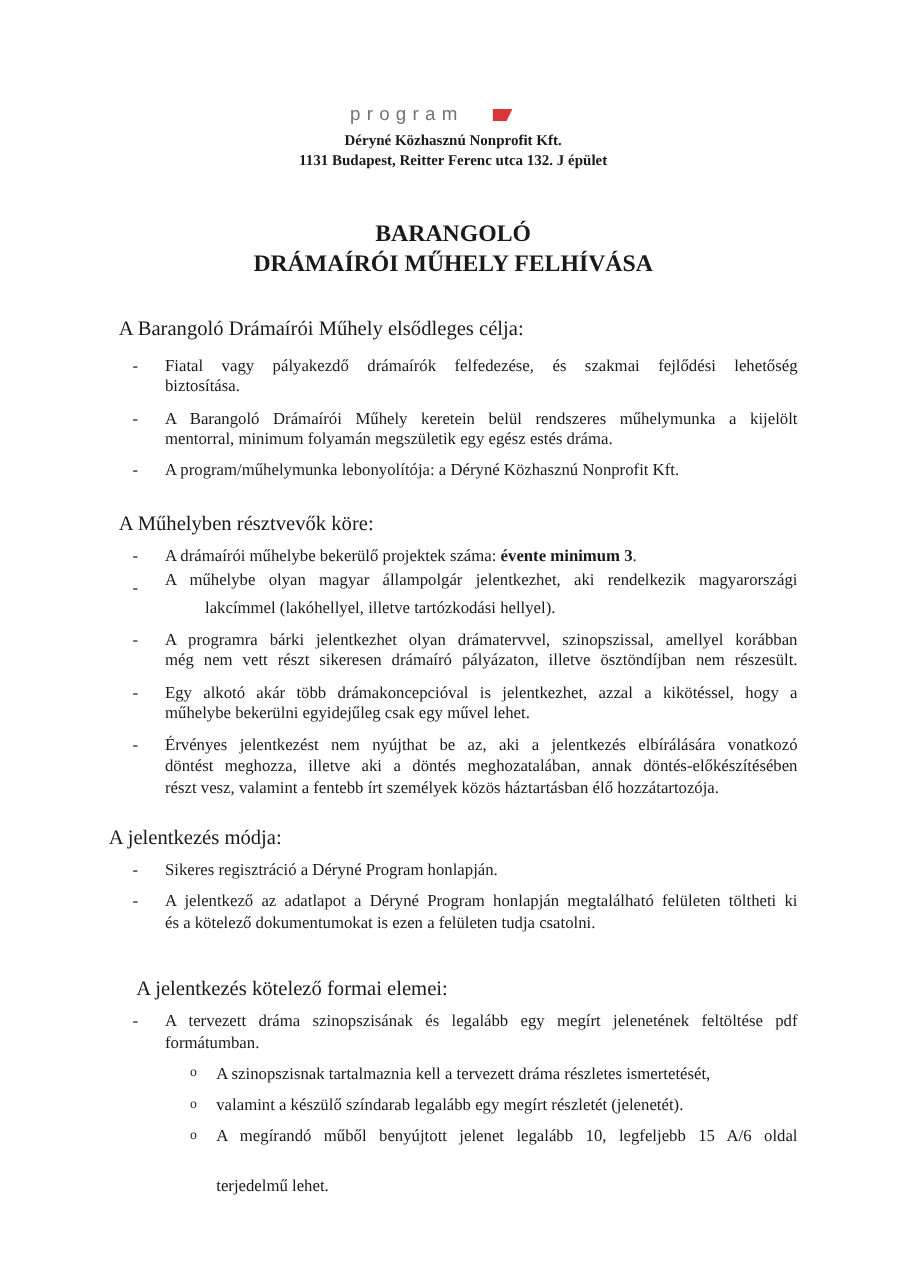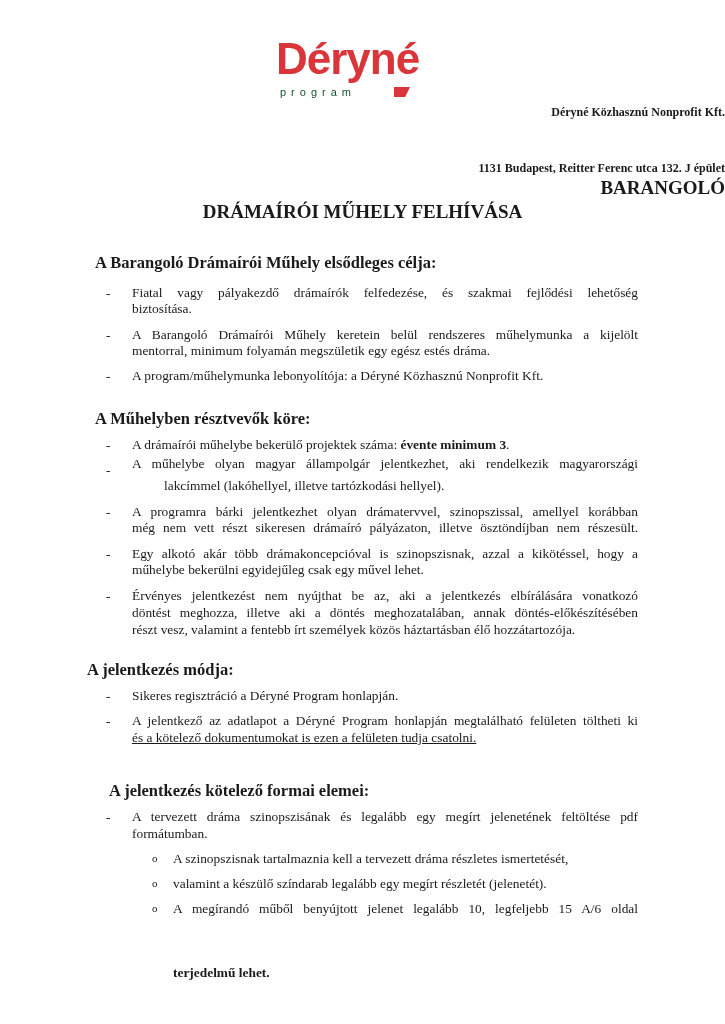--- a/index.html
+++ b/index.html
@@ -2,42 +2,41 @@
 <html><head>
 <meta charset="utf-8">
 <style>
   html, body { margin:0; padding:0; background:#ffffff; }
   body { width:725px; height:1024px; position:relative; overflow:hidden;
          font-family:"Liberation Serif", "DejaVu Serif", serif; color:#1a1a1a; }
   .logo { position:absolute; left:276px; top:40px; width:180px; height:62px; }
   .logo-word { position:absolute; left:0; top:-6px; font-family:"Liberation Sans", sans-serif;
                font-weight:bold; font-size:44px; letter-spacing:-1px; color:#d9353a; line-height:50px; }
   .logo-sub { position:absolute; left:4px; top:44px; font-family:"Liberation Sans", sans-serif;
-              font-size:11px; letter-spacing:5px; color:#14532d; line-height:16px; }
+              font-size:15px; letter-spacing:5px; color:#737373; line-height:16px; }
   .logo-flag { position:absolute; left:118px; top:47px; width:16px; height:10px; background:#d9353a;
                clip-path:polygon(0 0,100% 0,70% 100%,0 100%); }
-  .org { position:absolute; left:0; width:725px; text-align:right; font-weight:bold; font-size:12px; line-height:16px; }
+  .org { position:absolute; left:0; width:725px; text-align:center; font-weight:bold; font-size:12px; line-height:16px; }
   .org1 { top:104px; }
-  .org2 { top:120px;margin-top:40px; }
+  .org2 { top:120px; }
   .title { position:absolute; left:0; width:725px; text-align:center; font-weight:bold; font-size:19px; line-height:24px; }
-  .title1 { top:176px;text-align:right; }
+  .title1 { top:176px; }
   .title2 { top:200px; }
-  .h { position:absolute; font-weight:bold; font-size:16.5px; line-height:20px; }
+  .h { position:absolute; font-weight:normal; font-size:16.5px; line-height:20px; }
   .item { position:absolute; left:132px; width:506px; font-size:13.4px; line-height:17px; text-align:justify; text-align-last:left; }
   .item.j1 { text-align-last:justify; }
   .dash { position:absolute; left:106px; font-size:13.4px; line-height:17px; }
   .sub { position:absolute; left:173px; width:465px; font-size:13.4px; line-height:17px; text-align:justify; }
   .circ { position:absolute; left:152px; font-size:11px; line-height:17px; }
   b { font-weight:bold;margin-top:20px; }
 </style>
 </head>
 <body>
 
 <div class="logo">
-  <div class="logo-word">Déryné</div>
   <div class="logo-sub">program</div>
   <div class="logo-flag"></div>
 </div>
 
 <div class="org org1">Déryné Közhasznú Nonprofit Kft.</div>
 <div class="org org2">1131 Budapest, Reitter Ferenc utca 132. J épület</div>
 
 <div class="title title1">BARANGOLÓ</div>
 <div class="title title2">DRÁMAÍRÓI MŰHELY FELHÍVÁSA</div>
 
@@ -61,44 +60,44 @@
 
 <div class="dash" style="top:461px;">-</div>
 <div class="item j1" style="top:455px;">A műhelybe olyan magyar állampolgár jelentkezhet, aki rendelkezik magyarországi</div>
 <div class="item" style="top:477px;margin-left:32px;">lakcímmel (lakóhellyel, illetve tartózkodási hellyel).</div>
 
 <div class="dash" style="top:503px;">-</div>
 <div class="item j1" style="top:503px;">A programra bárki jelentkezhet olyan drámatervvel, szinopszissal, amellyel korábban</div>
 <div class="item j1" style="top:519px;">még nem vett részt sikeresen drámaíró pályázaton, illetve ösztöndíjban nem részesült.</div>
 
 <div class="dash" style="top:545px;">-</div>
-<div class="item j1" style="top:545px;">Egy alkotó akár több drámakoncepcióval is szinopszisnak, azzal a kikötéssel, hogy a</div>
+<div class="item j1" style="top:545px;">Egy alkotó akár több drámakoncepcióval is jelentkezhet, azzal a kikötéssel, hogy a</div>
 <div class="item" style="top:561px;">műhelybe bekerülni egyidejűleg csak egy művel lehet.</div>
 
 <div class="dash" style="top:587px;">-</div>
 <div class="item j1" style="top:587px;">Érvényes jelentkezést nem nyújthat be az, aki a jelentkezés elbírálására vonatkozó</div>
 <div class="item j1" style="top:604px;">döntést meghozza, illetve aki a döntés meghozatalában, annak döntés-előkészítésében</div>
 <div class="item" style="top:621px;">részt vesz, valamint a fentebb írt személyek közös háztartásban élő hozzátartozója.</div>
 
 <div class="h" style="left:87px; top:660px;">A jelentkezés módja:</div>
 
 <div class="dash" style="top:687px;">-</div>
 <div class="item" style="top:687px;">Sikeres regisztráció a Déryné Program honlapján.</div>
 
 <div class="dash" style="top:712px;">-</div>
 <div class="item j1" style="top:712px;">A jelentkező az adatlapot a Déryné Program honlapján megtalálható felületen töltheti ki</div>
-<div class="item" style="top:729px;text-decoration:underline;">és a kötelező dokumentumokat is ezen a felületen tudja csatolni.</div>
+<div class="item" style="top:729px;">és a kötelező dokumentumokat is ezen a felületen tudja csatolni.</div>
 
 <div class="h" style="left:95px; top:781px;margin-left:14px;">A jelentkezés kötelező formai elemei:</div>
 
 <div class="dash" style="top:808px;">-</div>
 <div class="item j1" style="top:808px;">A tervezett dráma szinopszisának és legalább egy megírt jelenetének feltöltése pdf</div>
 <div class="item" style="top:825px;">formátumban.</div>
 
 <div class="circ" style="top:850px;">o</div>
 <div class="sub" style="top:850px;">A szinopszisnak tartalmaznia kell a tervezett dráma részletes ismertetését,</div>
 
 <div class="circ" style="top:875px;">o</div>
 <div class="sub" style="top:875px;">valamint a készülő színdarab legalább egy megírt részletét (jelenetét).</div>
 
 <div class="circ" style="top:900px;">o</div>
 <div class="sub" style="top:900px; text-align-last:justify;">A megírandó műből benyújtott jelenet legalább 10, legfeljebb 15 A/6 oldal</div>
-<div class="sub" style="top:964px;font-weight:bold;">terjedelmű lehet.</div>
+<div class="sub" style="top:940px;">terjedelmű lehet.</div>
 
 </body></html>

